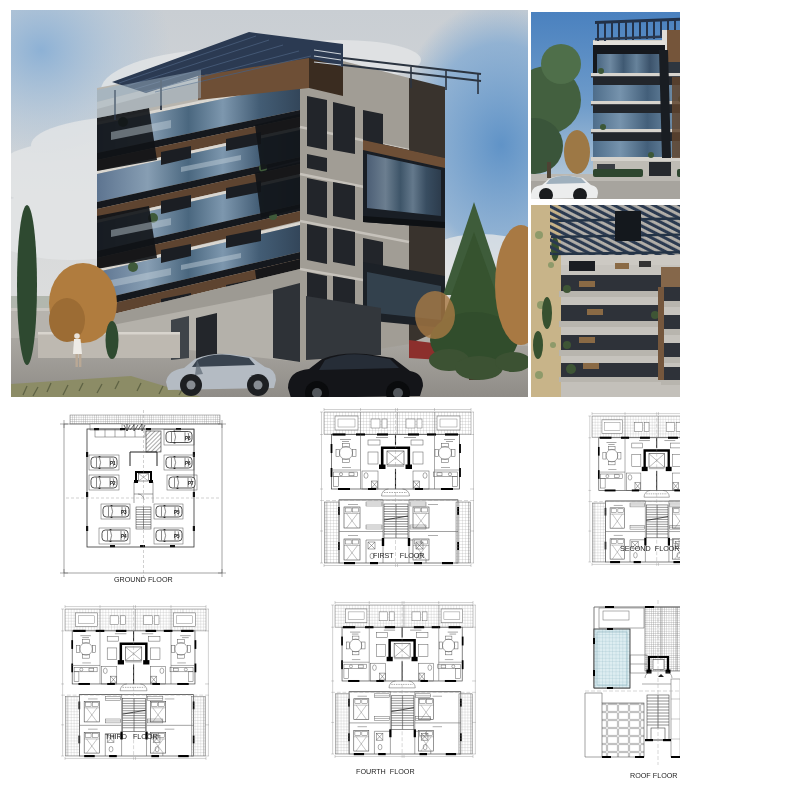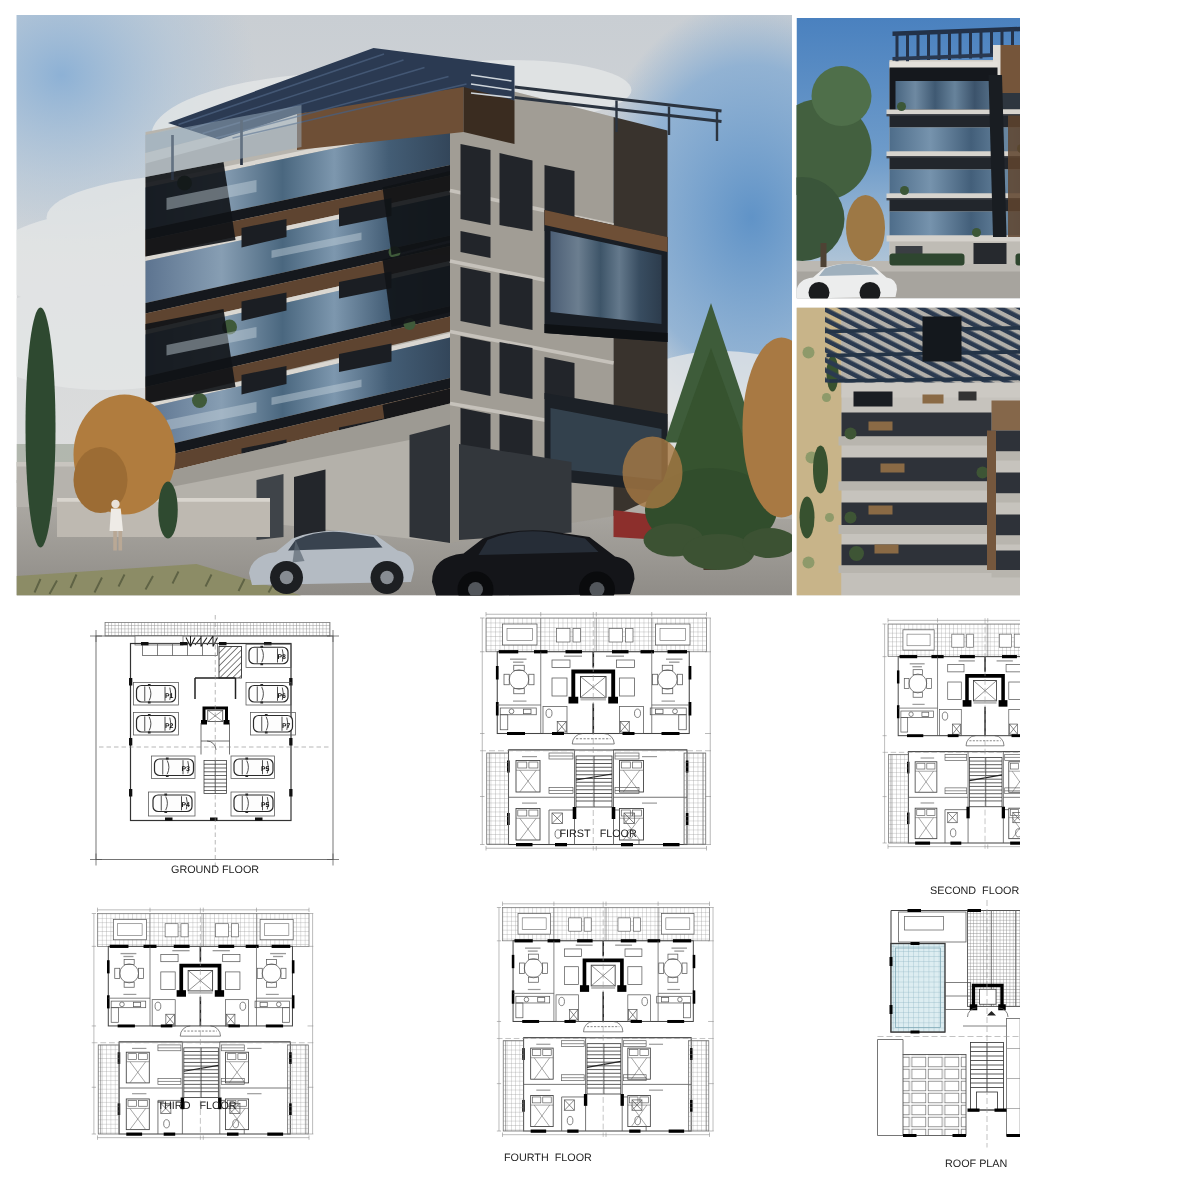--- a/index.html
+++ b/index.html
@@ -943,37 +943,37 @@
 </div>
 
 <div class="plabel" style="left:373px;top:551px">FIRST&nbsp;&nbsp;&nbsp;FLOOR</div>
 
 <div class="tile" style="left:592px;top:416px">
 <svg width="133" height="146" viewBox="0 0 147 151" preserveAspectRatio="none" style="overflow:visible">
 <use href="#aptplan"></use>
 </svg>
 </div>
 
-<div class="plabel" style="left:620px;top:589px">SECOND&nbsp;&nbsp;FLOOR</div>
+<div class="plabel" style="left:620px;top:544px">SECOND&nbsp;&nbsp;FLOOR</div>
 
 <div class="tile" style="left:65px;top:609px">
 <svg width="141" height="147" viewBox="0 0 147 151" preserveAspectRatio="none" style="overflow:visible">
 <use href="#aptplan"></use>
 </svg>
 </div>
 
 <div class="plabel" style="left:105px;top:732px">THIRD&nbsp;&nbsp;&nbsp;FLOOR</div>
 
 <div class="tile" style="left:335px;top:605px">
 <svg width="138" height="149" viewBox="0 0 147 151" preserveAspectRatio="none" style="overflow:visible">
 <use href="#aptplan"></use>
 </svg>
 </div>
 
-<div class="plabel" style="left:336px;top:767px">FOURTH&nbsp;&nbsp;FLOOR</div>
+<div class="plabel" style="left:356px;top:767px">FOURTH&nbsp;&nbsp;FLOOR</div>
 
 <div class="tile" style="left:585px;top:600px">
 <svg width="160" height="170" viewBox="0 0 160 170" style="overflow:visible">
 
 <path d="M9,7 H138 V88 M9,7 V88 H45" fill="none" stroke="#444" stroke-width="0.7"></path>
 
 <rect x="60" y="7" width="78" height="64" fill="url(#pgrid2)" stroke="#555" stroke-width="0.6"></rect>
 
 <g stroke="#666" stroke-width="0.5" fill="none">
 <path d="M76,7 V71 M92,7 V71 M108,7 V71 M124,7 V71"></path>
@@ -1059,14 +1059,14 @@
 <rect x="86" y="156" width="9" height="2"></rect>
           <rect x="122" y="156" width="9" height="2"></rect>
 <rect x="17" y="156" width="9" height="2"></rect>
           <rect x="50" y="156" width="9" height="2"></rect>
 </g>
 
 <path d="M73,0 V165 M0,91 H155" stroke="#999" stroke-width="0.4" stroke-dasharray="4,2" fill="none"></path>
 </svg>
 </div>
 
-<div class="plabel" style="left:630px;top:771px">ROOF PLAN</div>
+<div class="plabel" style="left:630px;top:771px">ROOF FLOOR</div>
 </div>
 
 </body></html>

